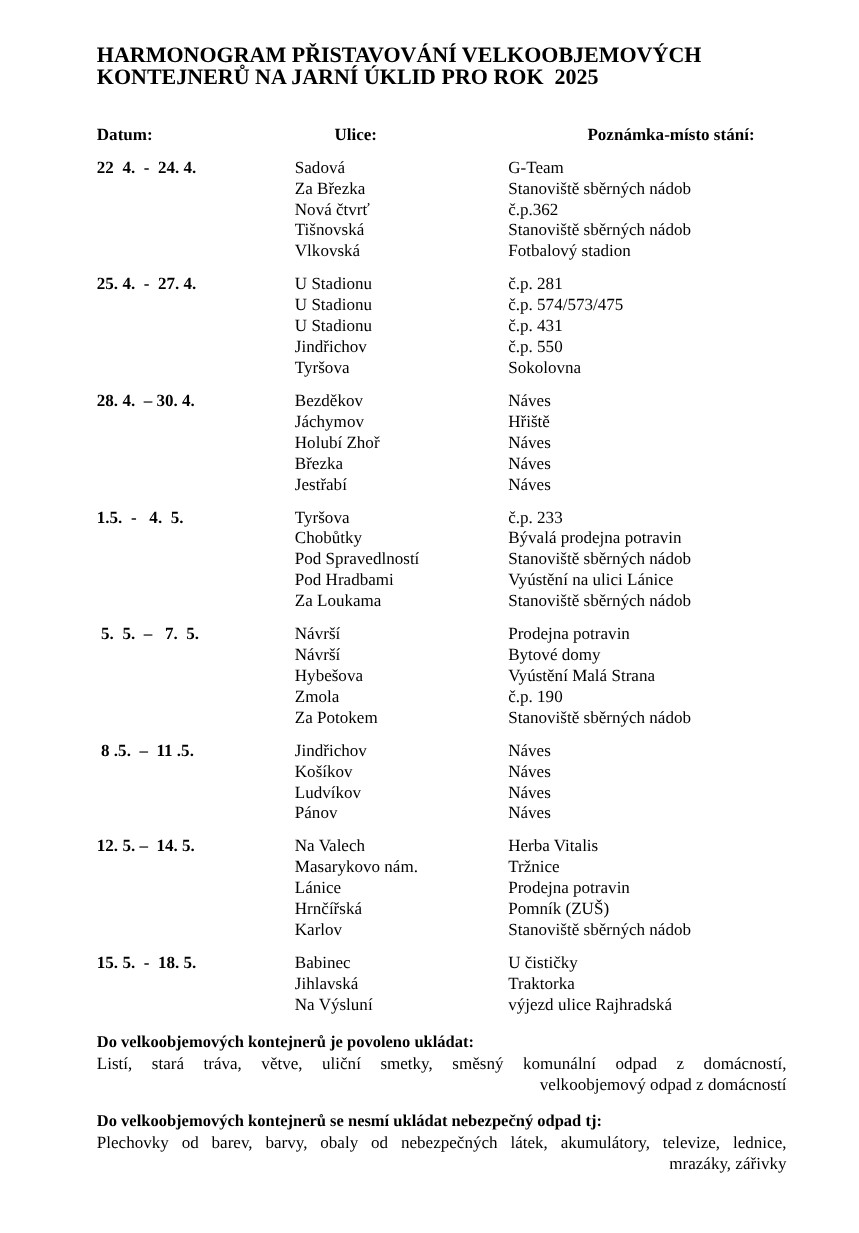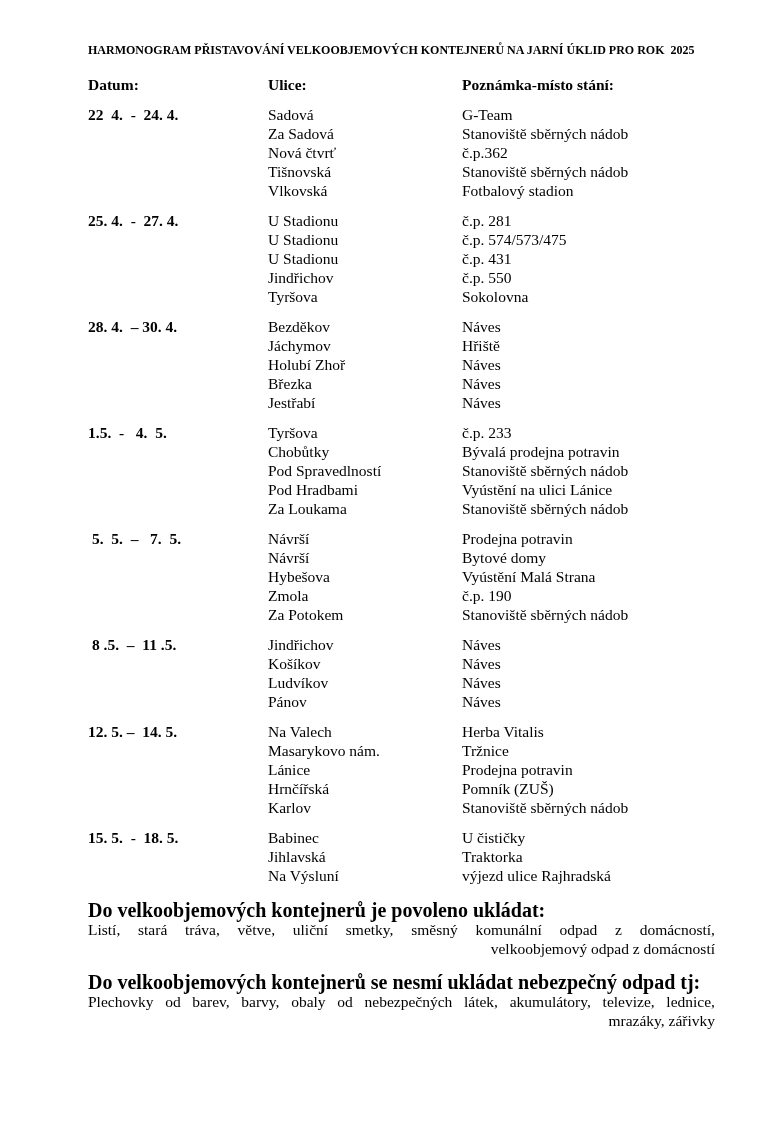--- a/index.html
+++ b/index.html
@@ -10,37 +10,37 @@
   }
   .page {
     box-sizing: border-box;
     width: 781px; height: 1121px;
     padding: 40px 66px 0 88px;
     font-size: 15.5px;
     line-height: 19px;
     overflow: hidden;
   }
   .title {
-    font-size: 12px;
+    font-size: 20px;
     line-height: 20px;
     font-weight: bold;
-    margin: 0 0 15px 0;
+    margin: 0 0 33px 0;
     max-width: 620px;
     white-space: pre-wrap;
   }
   .row {
     display: grid;
     grid-template-columns: 180px 194px 1fr;
   }
-  .thead { font-weight: bold; }
+  .thead { font-weight: bold; gap: 36px; }
   .col-date { font-weight: bold; white-space: pre; }
   .group { margin-top: 11px; }
   .note-heading {
     font-weight: bold;
-    font-size: 20px;
+    font-size: 15px;
     margin: 15px 0 0 0;
     line-height: 19px;
   }
   .note-heading.first { margin-top: 16px; }
   .para { margin: 0; }
   .jline { text-align: justify; text-align-last: justify; }
   .nline { text-align: right; }
 </style>
 </head>
 <body>
@@ -57,21 +57,21 @@
 
   <div id="groups">
       <div class="group">
         <div class="row">
     <div class="col-date">22  4.  -  24. 4.</div>
     <div class="col-street">Sadová</div>
     <div class="col-note">G-Team</div>
   </div>
         <div class="row">
     <div class="col-date"></div>
-    <div class="col-street">Za Sadová</div>
+    <div class="col-street">Za Březka</div>
     <div class="col-note">Stanoviště sběrných nádob</div>
   </div>
         <div class="row">
     <div class="col-date"></div>
     <div class="col-street">Nová čtvrť</div>
     <div class="col-note">č.p.362</div>
   </div>
         <div class="row">
     <div class="col-date"></div>
     <div class="col-street">Tišnovská</div>

